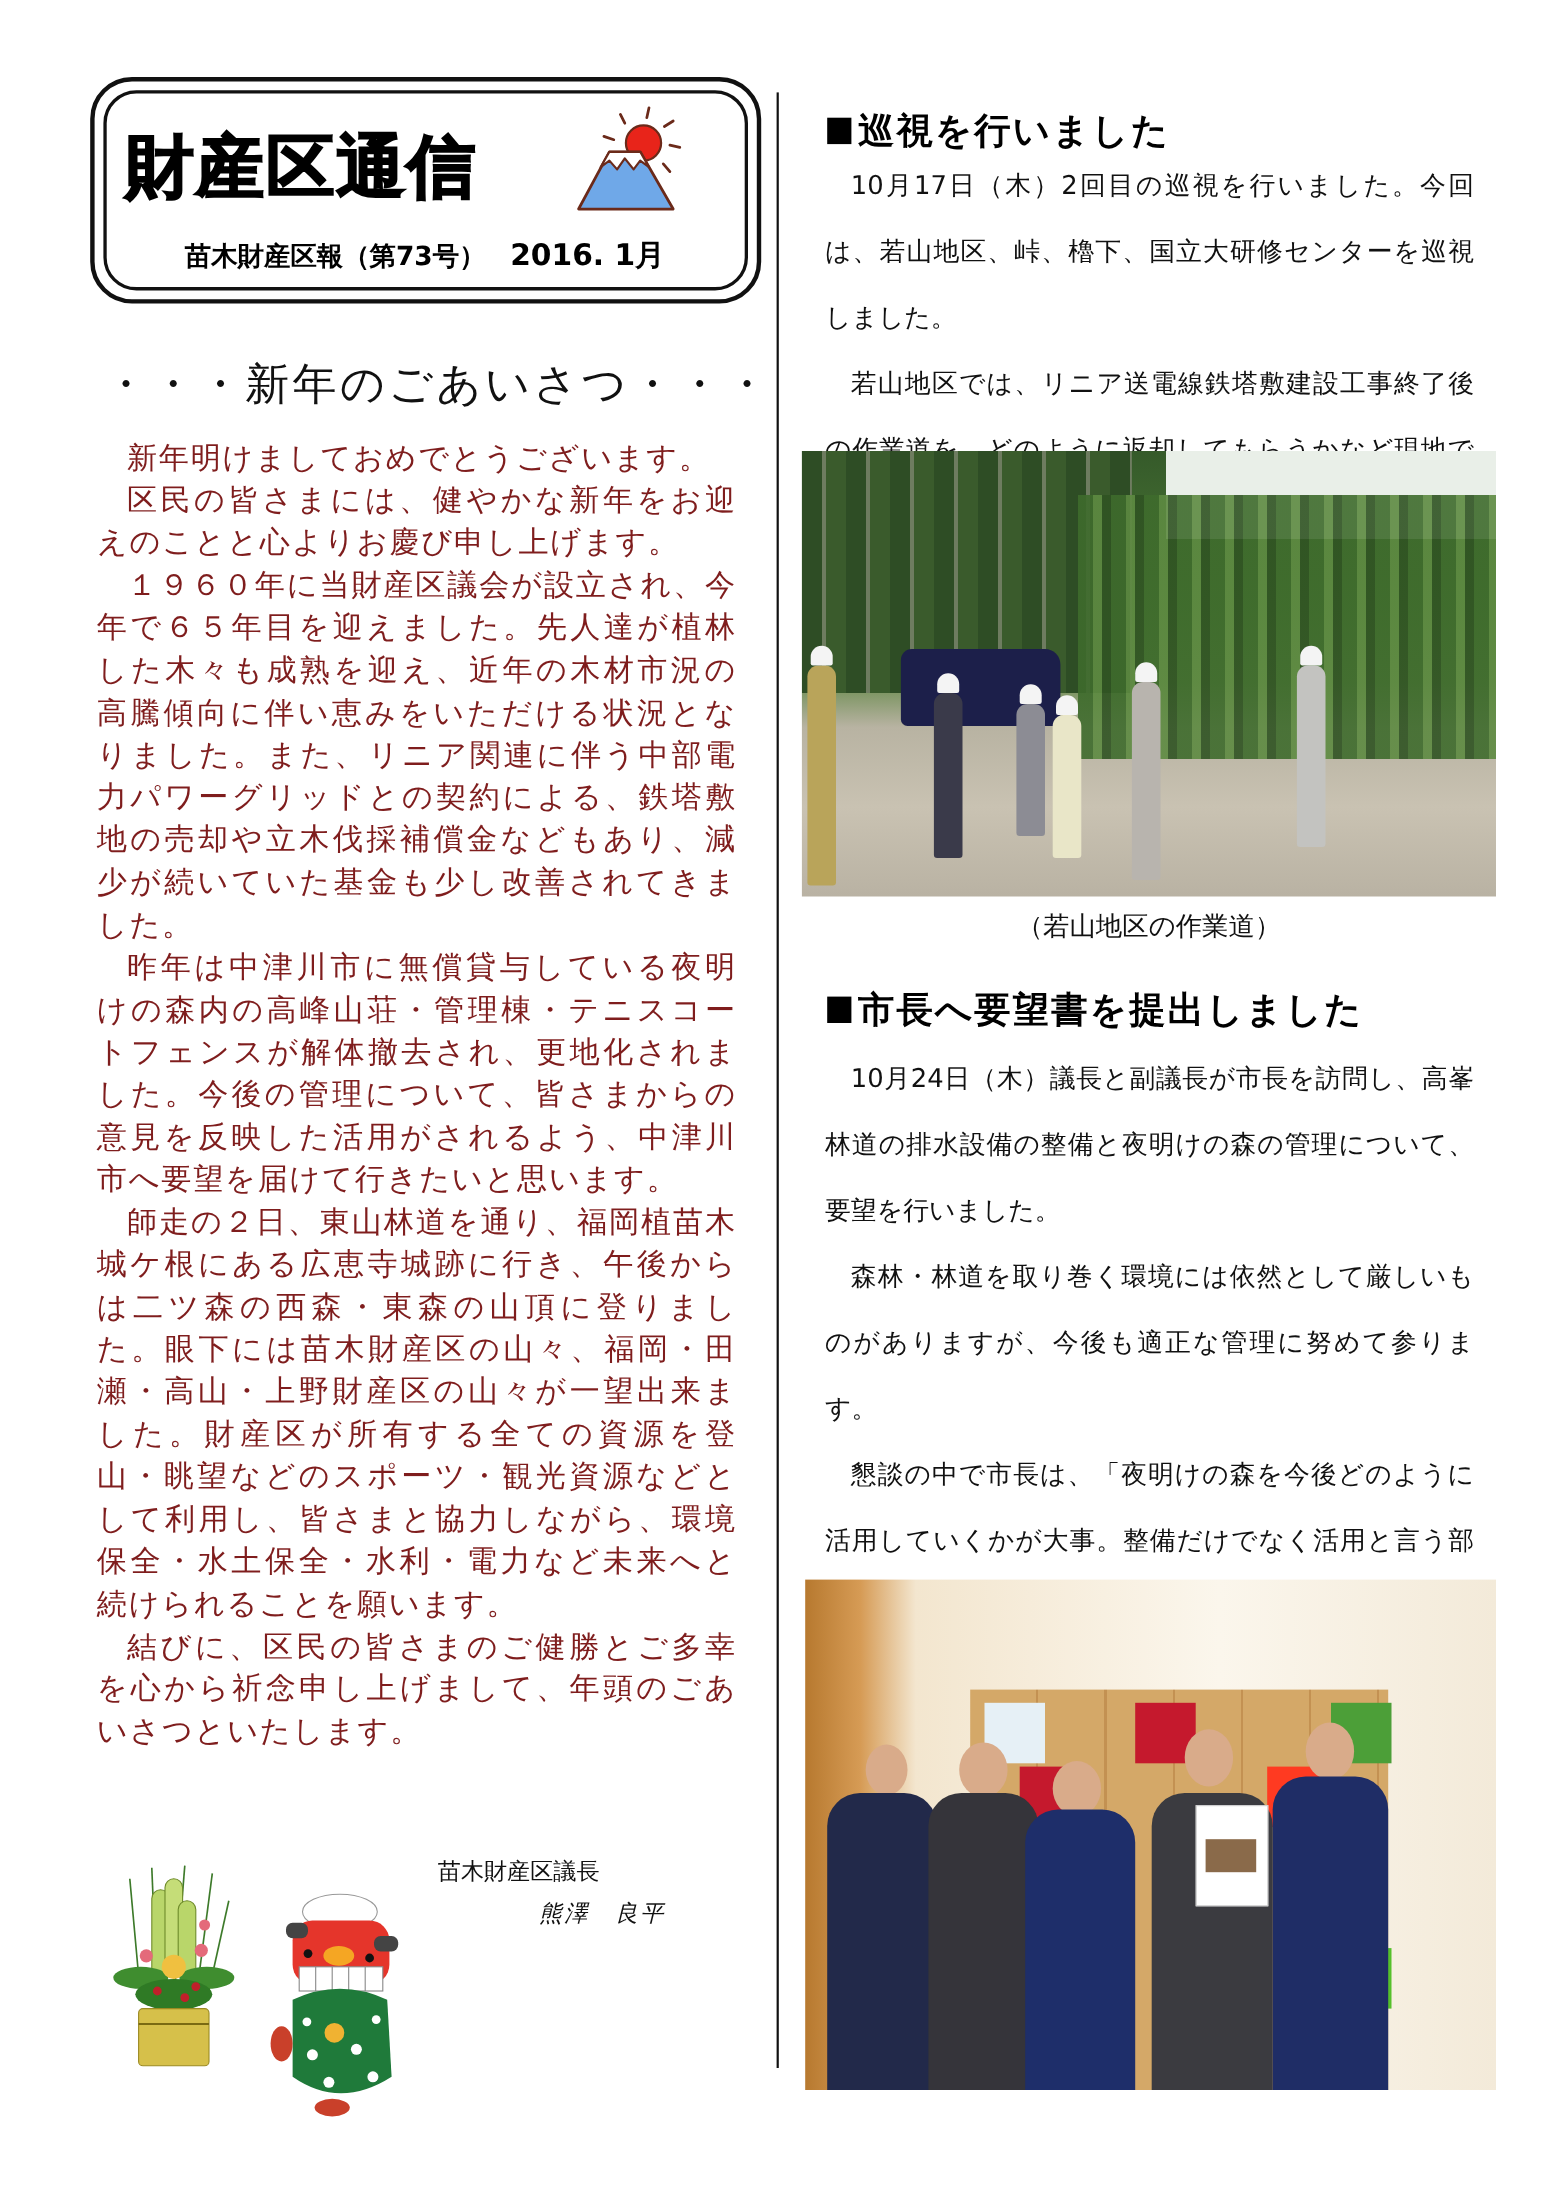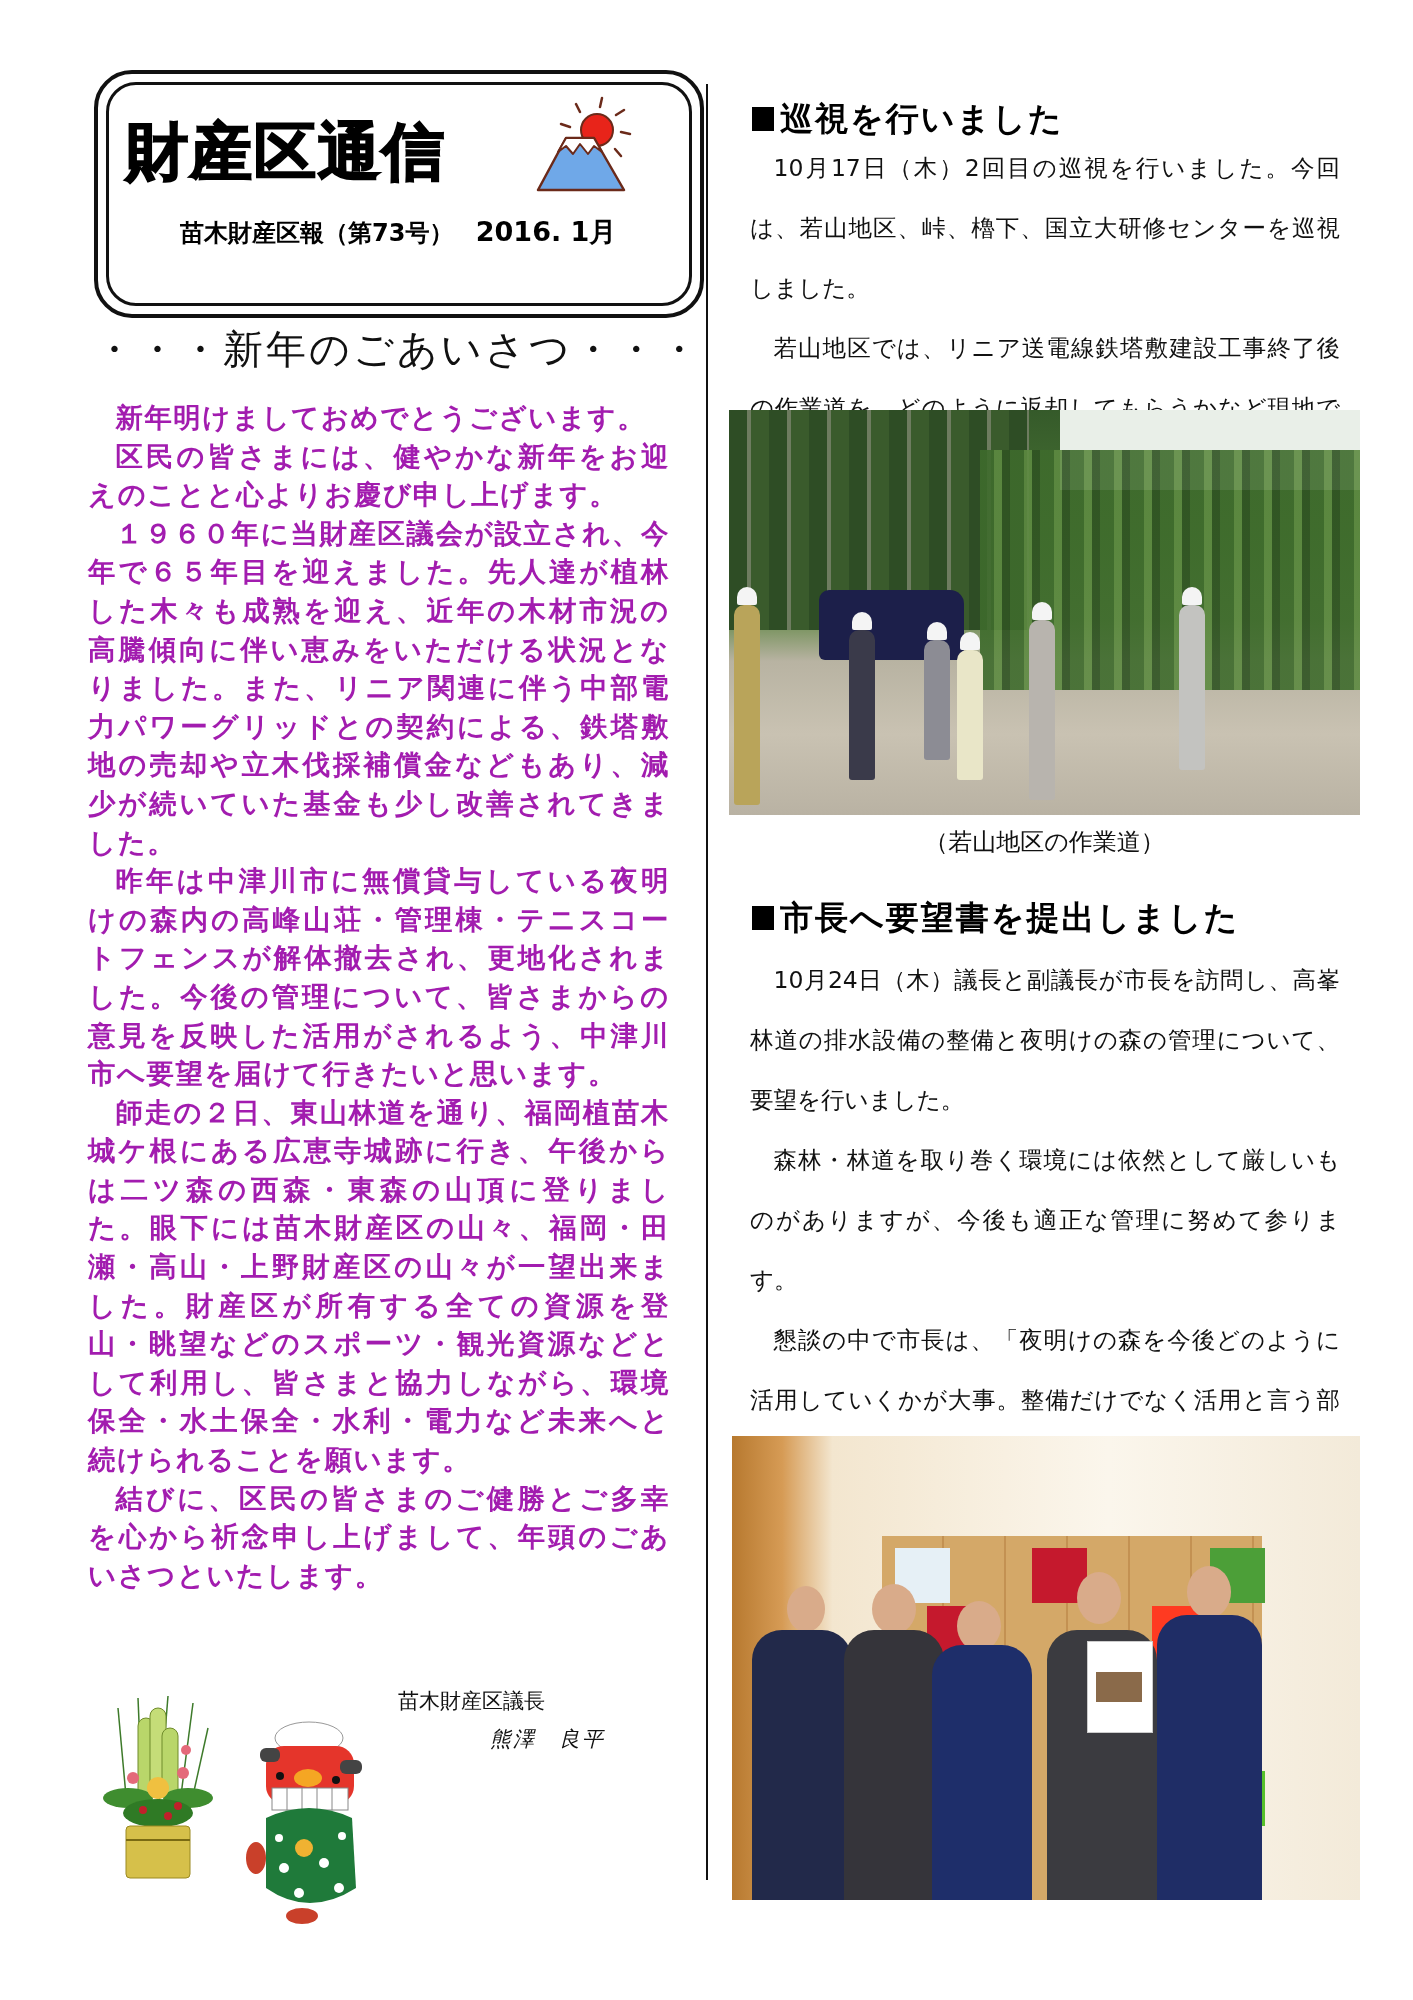--- a/index.html
+++ b/index.html
@@ -1,40 +1,40 @@
 <!DOCTYPE html>
 <html><head>
   <meta charset="utf-8">
   <style>
     html, body { margin: 0; padding: 0; background: #ffffff; }
     body { width: 1413px; height: 2000px; position: relative; overflow: hidden;
            font-family: "DejaVu Serif", "Liberation Serif", serif; color: #111; }
 
     
-    .masthead { position: absolute; left: 94px; top: 70px; width: 610px; height: 248px;
+    .masthead { position: absolute; left: 82px; top: 70px; width: 610px; height: 206px;
                 border: 4px solid #111; border-radius: 38px; box-sizing: border-box; }
     .masthead-inner { position: absolute; left: 8px; top: 8px; right: 8px; bottom: 8px;
                 border: 3px solid #111; border-radius: 30px; }
     .mast-title { position: absolute; left: 28px; top: 36px; font-family: "DejaVu Sans", sans-serif;
                 font-weight: 900; font-size: 62px; letter-spacing: 2px; color: #000;
                 -webkit-text-stroke: 2px #000; }
     .mast-sub { position: absolute; left: 82px; top: 140px; font-family: "DejaVu Sans", sans-serif;
                 font-weight: bold; font-size: 24px; color: #000; }
     .mast-sub .issue { margin-right: 14px; }
     .mast-sub .date { font-size: 27px; }
     .fuji { position: absolute; left: 430px; top: 20px; width: 110px; height: 100px; }
 
     
     .divider { position: absolute; left: 706px; top: 84px; width: 2px; height: 1796px; background: #111; }
 
     
     .greet-title { position: absolute; left: 94px; top: 322px; width: 580px; 
                 font-size: 40px; letter-spacing: 3px; color: #111; white-space: nowrap; }
     .greet-body { position: absolute; left: 88px; top: 398px; width: 582px;
-                font-size: 27.4px; line-height: 38.6px; letter-spacing: 1.6px; color: #a21caf; font-weight: bold; }
+                font-size: 27.4px; line-height: 38.6px; letter-spacing: 1.6px; color: #7f1d1d; }
     .greet-body p { margin: 0; text-indent: 1em; text-align: justify; }
     .sign { position: absolute; left: 398px; top: 1682px; font-size: 21px; line-height: 38px; }
     .sign .name { padding-left: 92px; letter-spacing: 2px; font-style: italic; }
 
     .kadomatsu { position: absolute; left: 98px; top: 1688px; width: 120px; height: 200px; }
     .shishi { position: absolute; left: 244px; top: 1718px; width: 130px; height: 210px; }
 
     
     .sec-head { position: absolute; left: 752px; font-family: "DejaVu Sans", sans-serif;
                 font-weight: bold; font-size: 33px; letter-spacing: 2px; color: #000; white-space: nowrap; }

